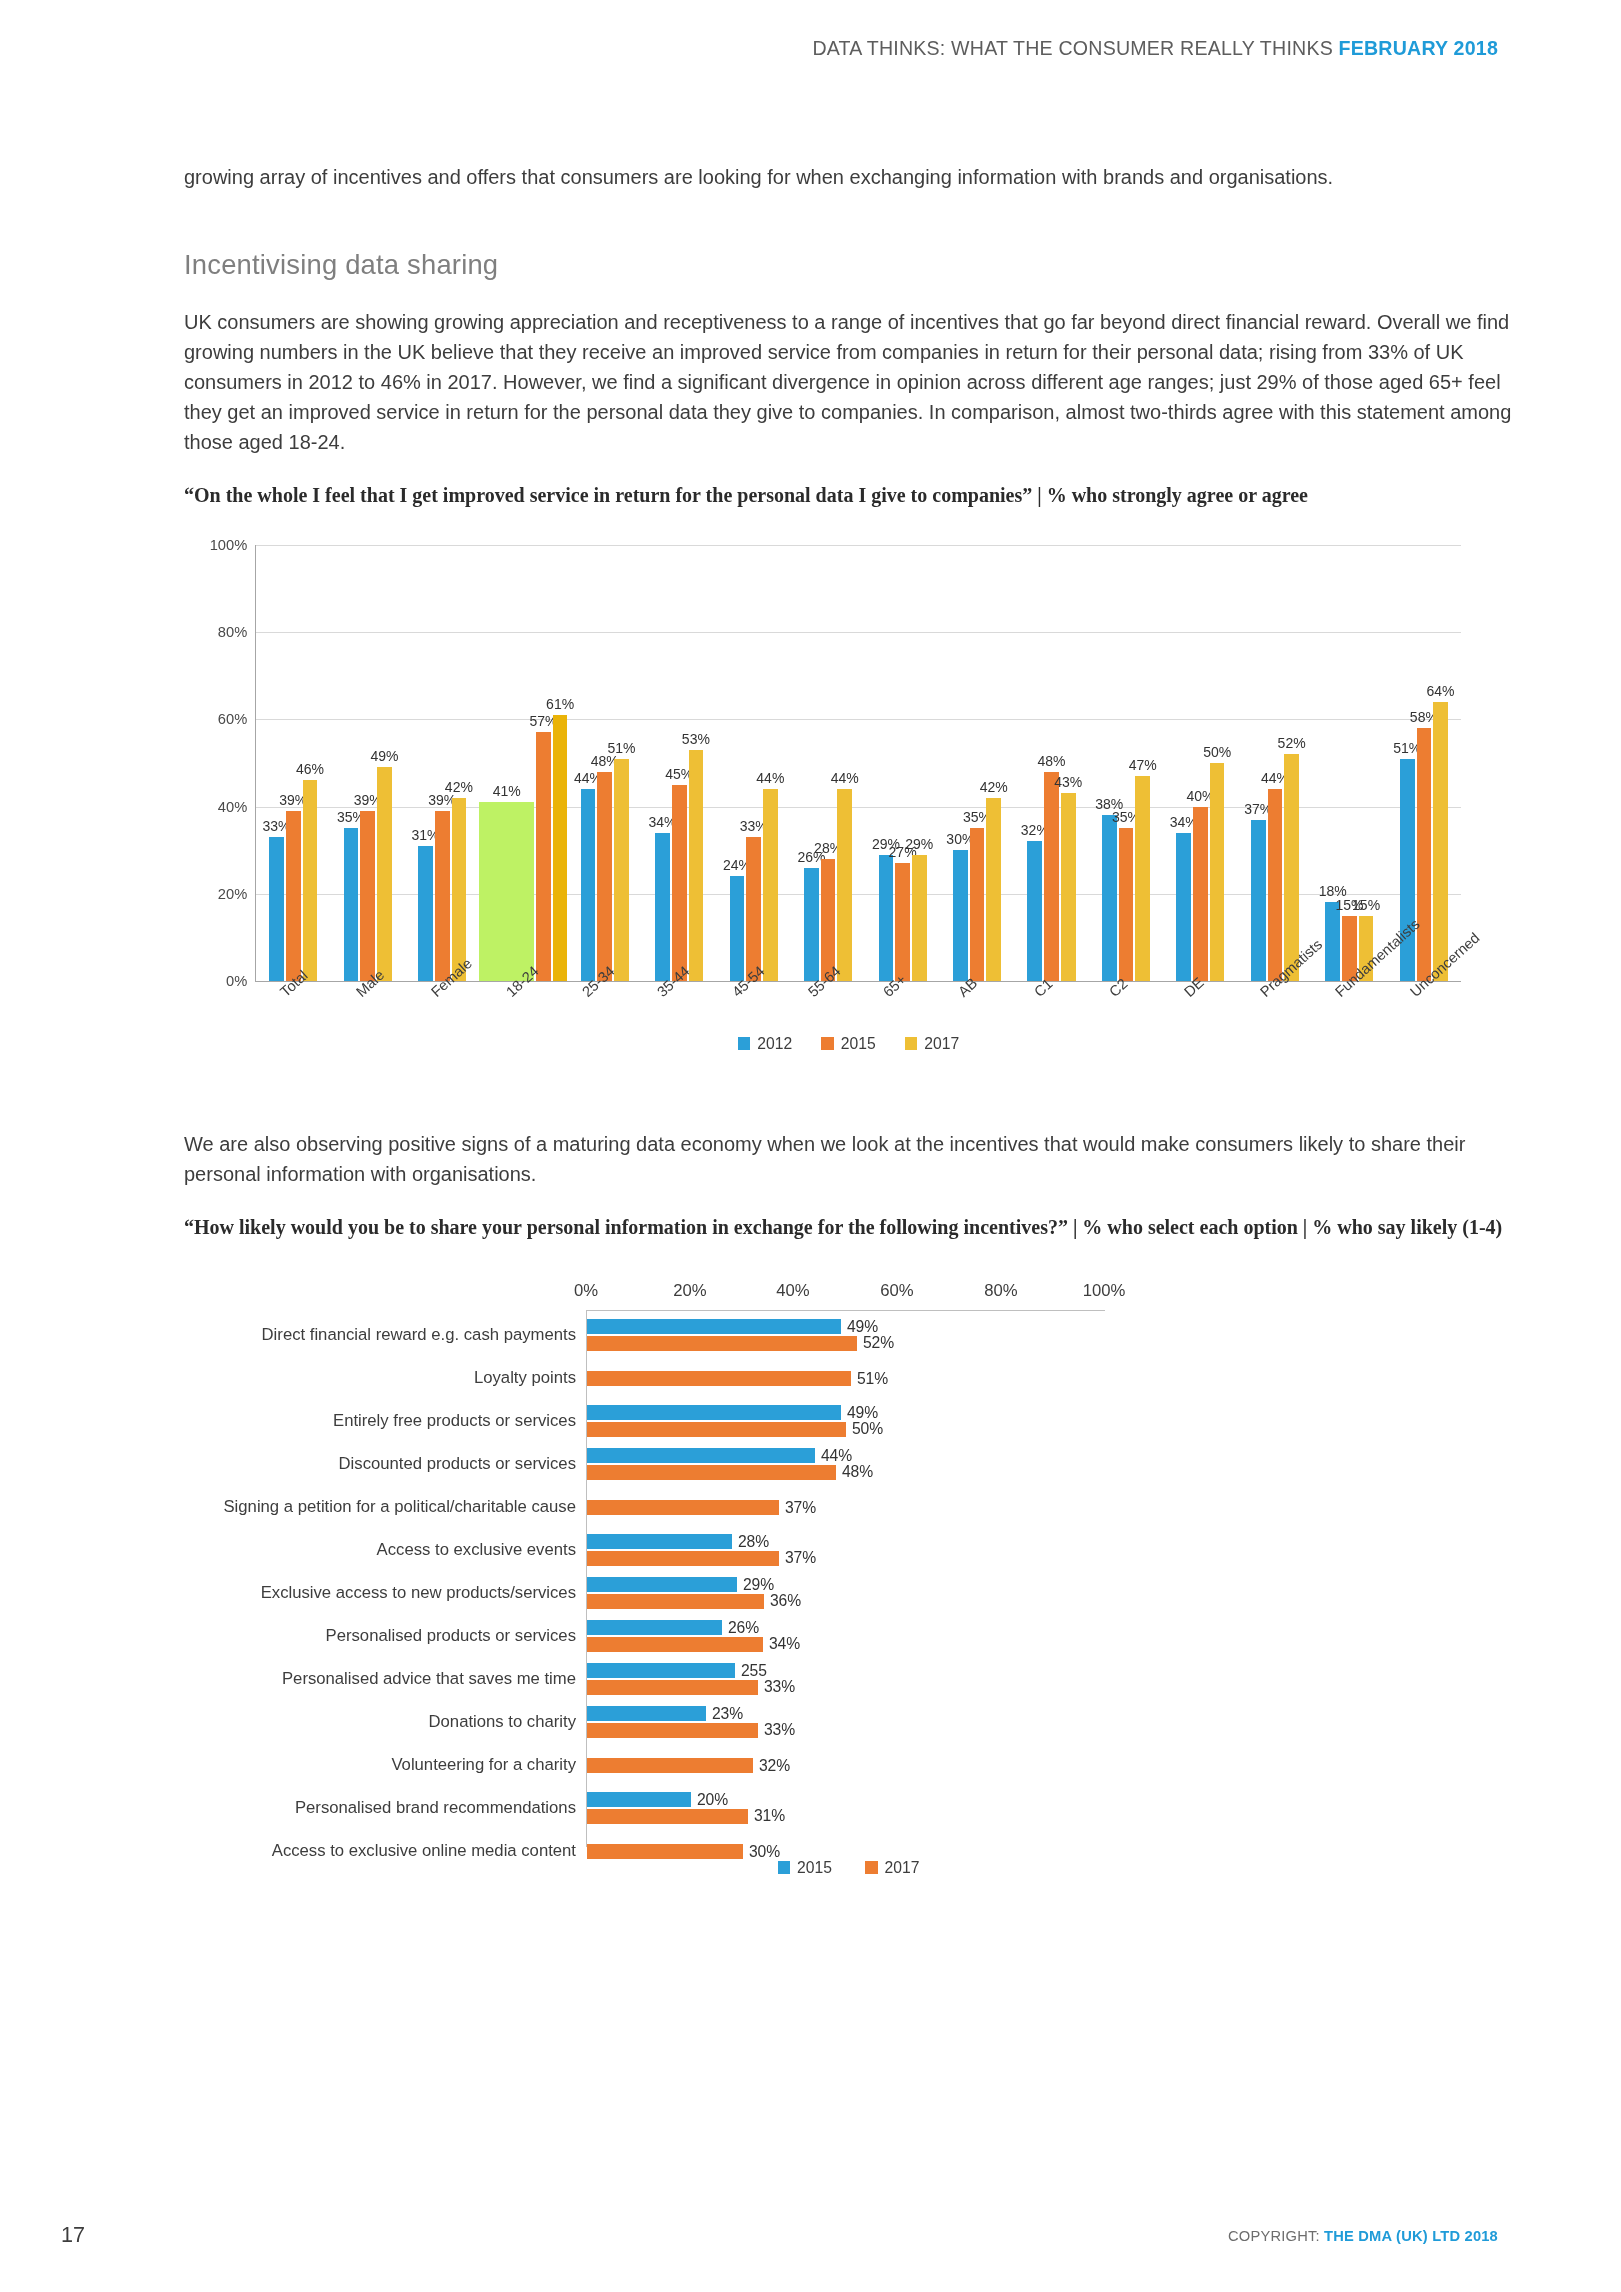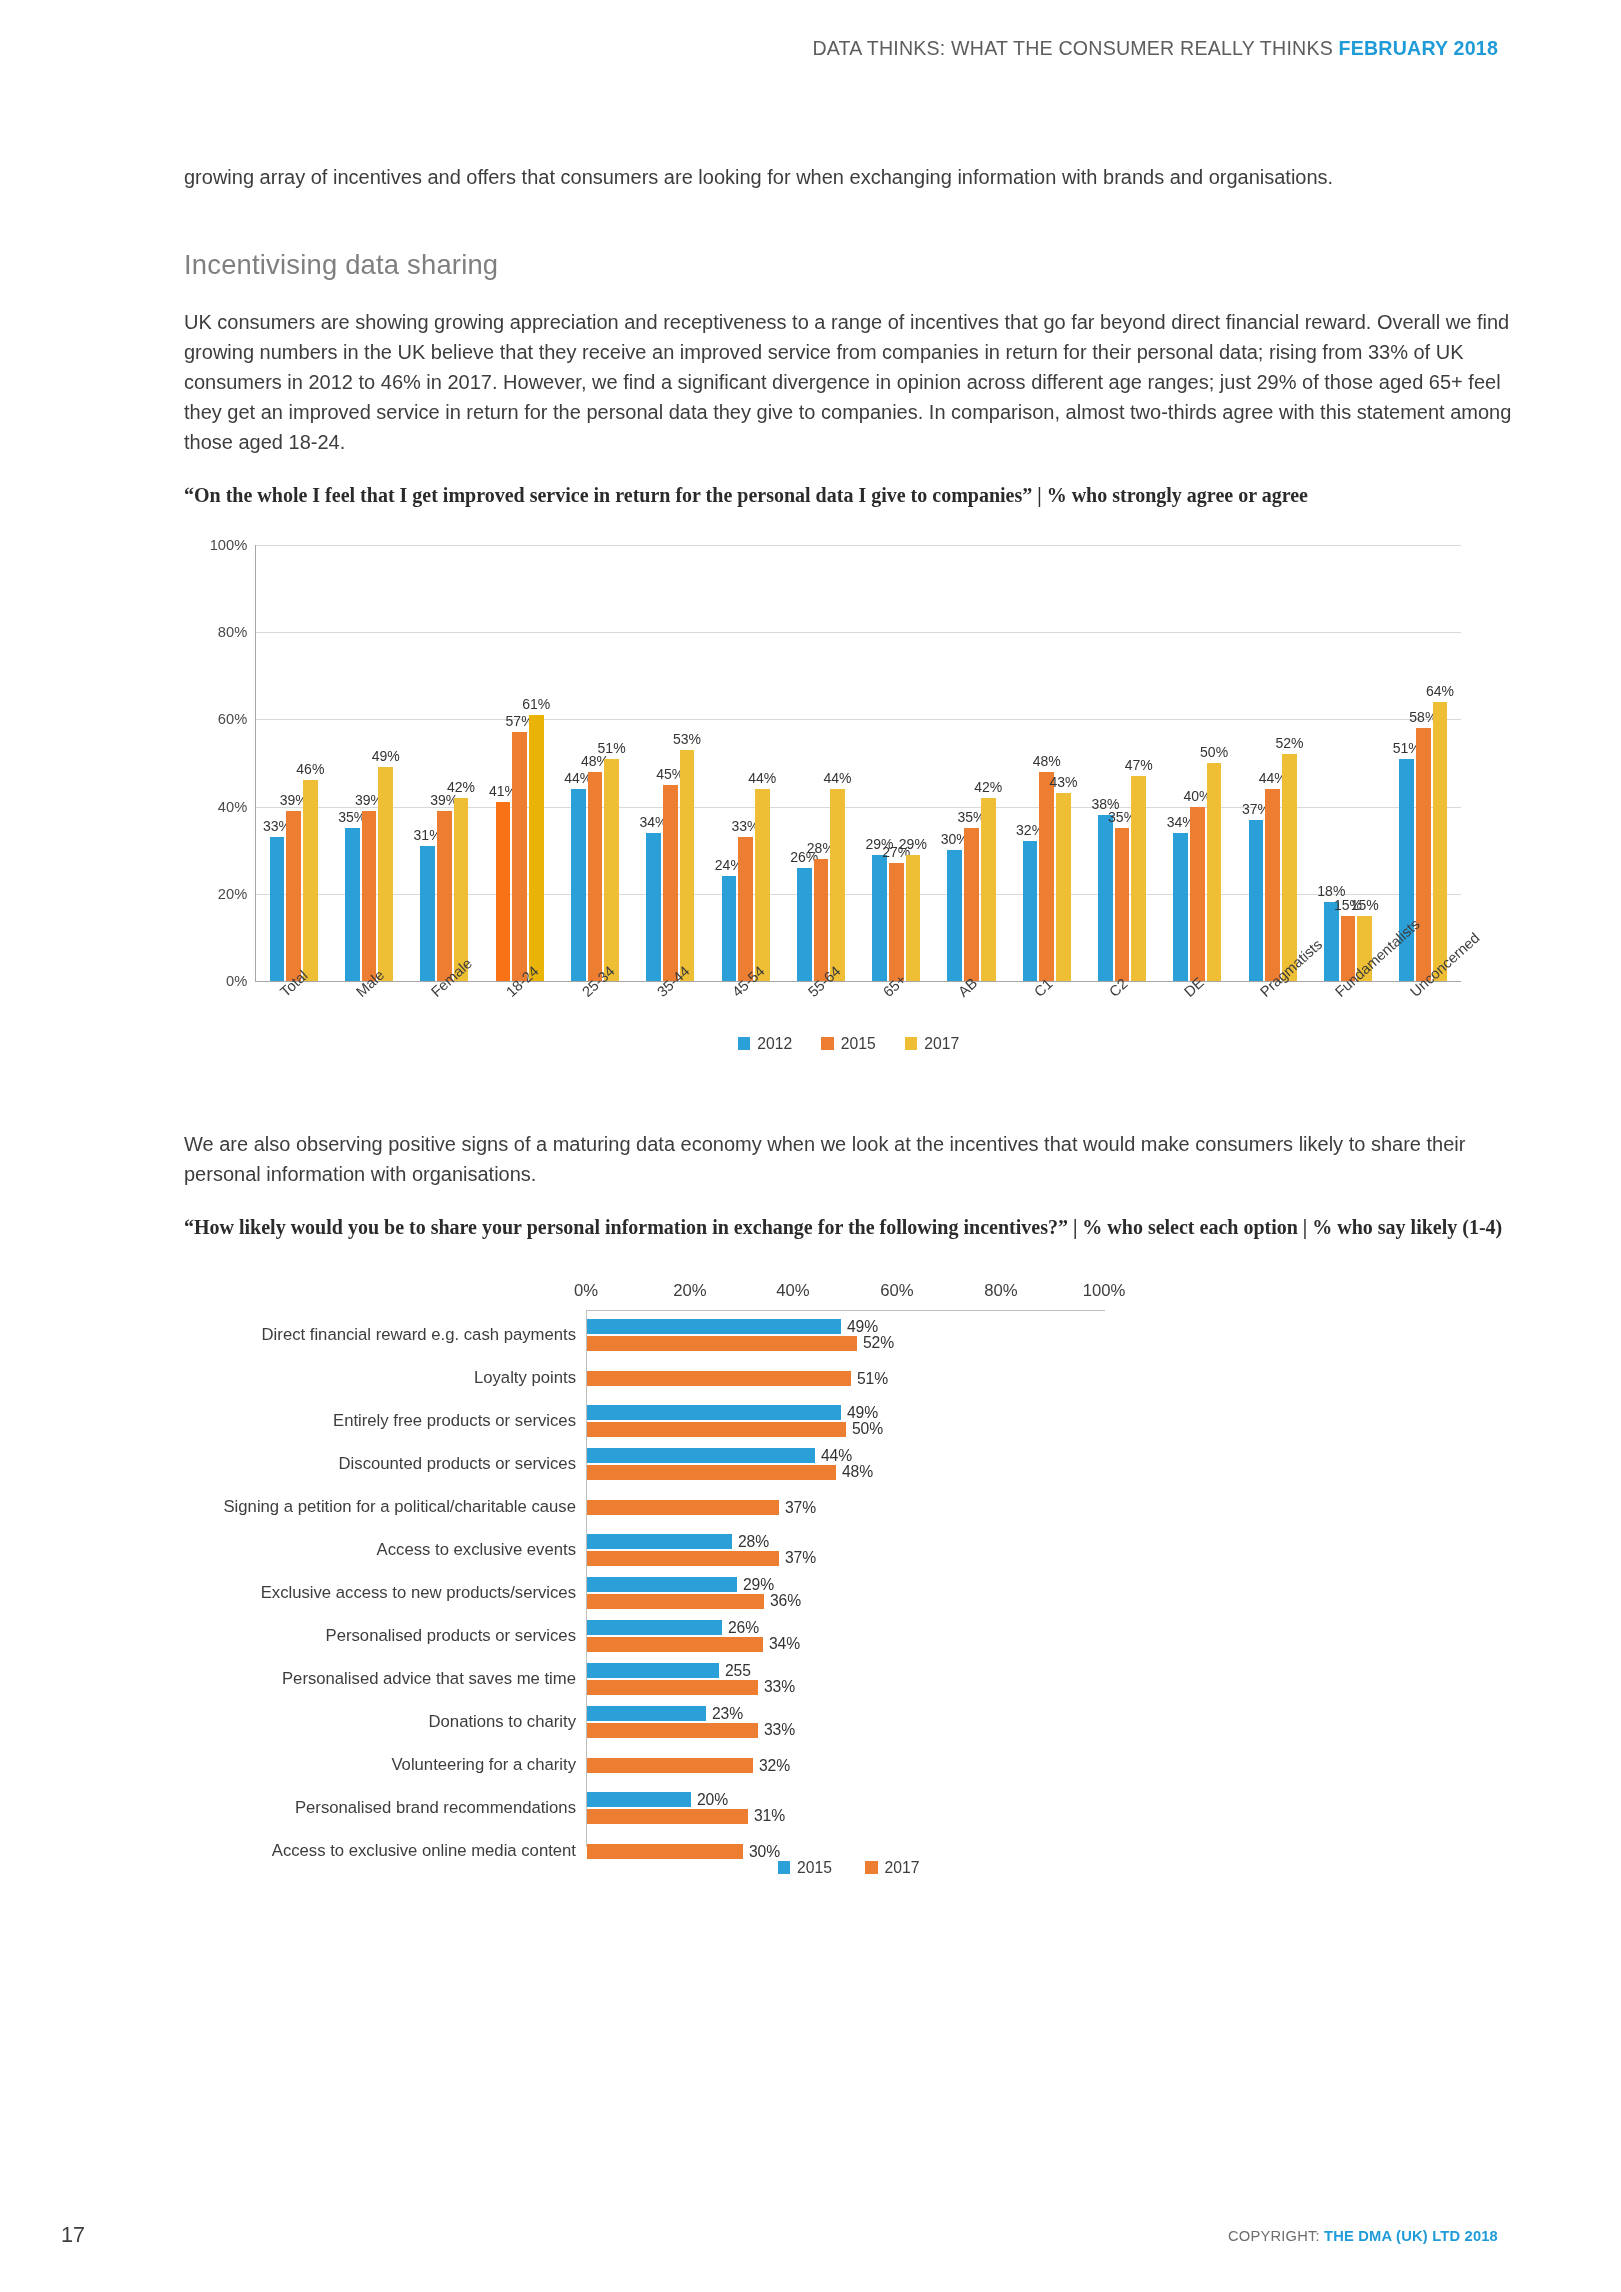--- a/index.html
+++ b/index.html
@@ -190,21 +190,21 @@
               <span class="lbl">31%</span>
             </div>
             <div class="c1-bar" style="height: 170px; background: rgb(237, 125, 49);">
               <span class="lbl">39%</span>
             </div>
             <div class="c1-bar" style="height: 183px; background: rgb(238, 191, 53);">
               <span class="lbl">42%</span>
             </div>
           </div>
           <div class="c1-group">
-            <div class="c1-bar" style="height: 179px; background: #f97316;">
+            <div class="c1-bar" style="height: 179px; background: #bef264; padding-left: 40px;">
               <span class="lbl">41%</span>
             </div>
             <div class="c1-bar" style="height: 249px; background: rgb(237, 125, 49);">
               <span class="lbl">57%</span>
             </div>
             <div class="c1-bar" style="height: 266px; background: #eab308;">
               <span class="lbl">61%</span>
             </div>
           </div>
           <div class="c1-group">
@@ -457,21 +457,21 @@
           </div>
           <div class="c2-row">
             <div class="c2-bar" style="background: rgb(43, 159, 216); width: 135px; left: 0px; top: 5.9px;">
               <span class="v">26%</span>
             </div>
             <div class="c2-bar" style="background: rgb(237, 125, 49); width: 176px; left: 0px; top: 22.5px;">
               <span class="v">34%</span>
             </div>
           </div>
           <div class="c2-row">
-            <div class="c2-bar" style="background: rgb(43, 159, 216); width: 132px; left: 0px; top: 5.9px;">
+            <div class="c2-bar" style="background: rgb(43, 159, 216); width: 148px; left: 0px; top: 5.9px;">
               <span class="v">255</span>
             </div>
             <div class="c2-bar" style="background: rgb(237, 125, 49); width: 171px; left: 0px; top: 22.5px;">
               <span class="v">33%</span>
             </div>
           </div>
           <div class="c2-row">
             <div class="c2-bar" style="background: rgb(43, 159, 216); width: 119px; left: 0px; top: 5.9px;">
               <span class="v">23%</span>
             </div>

